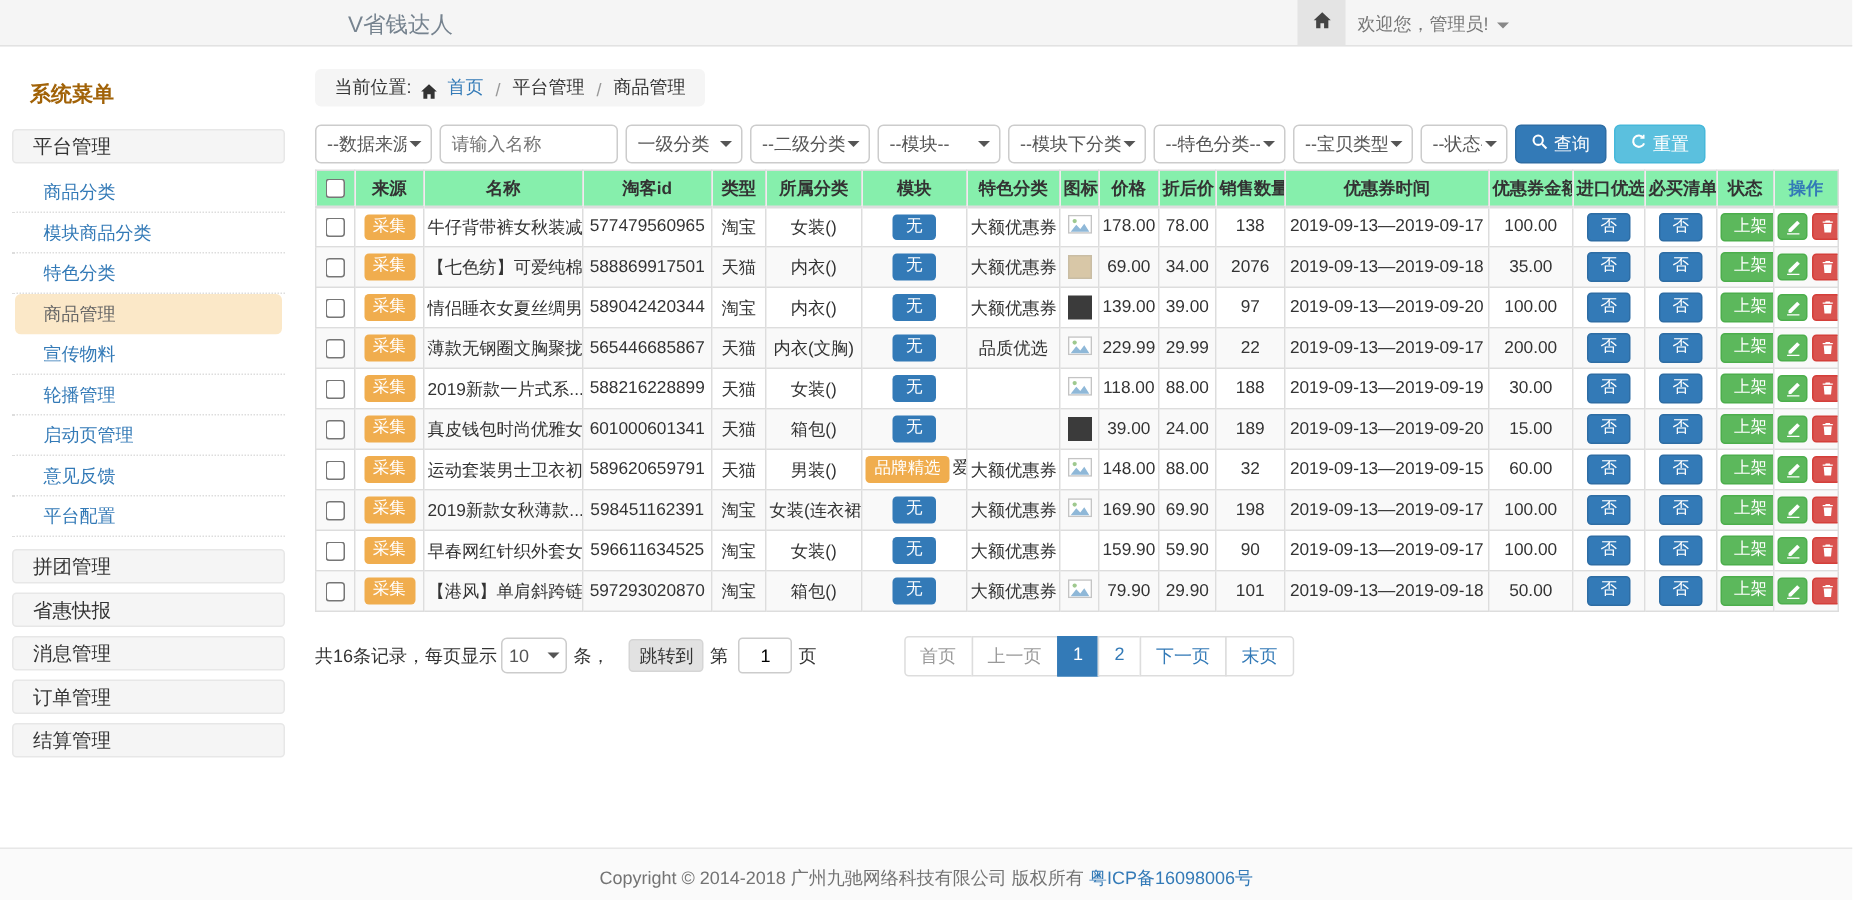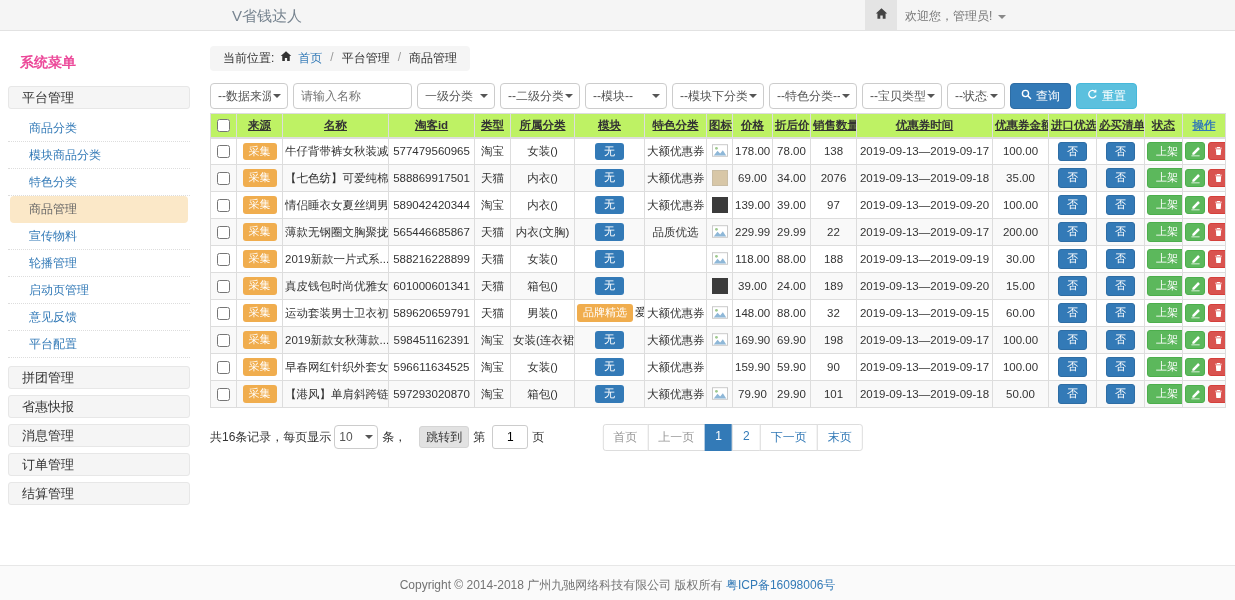--- a/index.html
+++ b/index.html
@@ -12,31 +12,31 @@
 
 .topbar{height:31px;background:#f5f5f5;border-bottom:1px solid #e2e2e2;position:relative;}
 .brand{position:absolute;left:232px;top:7px;font-size:15px;color:#76838f;}
 .home-box{position:absolute;left:865px;top:0;width:32px;height:30px;background:#e4e4e4;
   display:flex;align-items:center;justify-content:center;color:#444;cursor:pointer;}
 .welcome{position:absolute;left:905px;top:8px;color:#777;display:flex;align-items:center;gap:6px;cursor:pointer;}
 .caret{width:0;height:0;border-left:4px solid transparent;border-right:4px solid transparent;border-top:4px solid #888;}
 
 .layout{display:flex;align-items:flex-start;}
 .sidebar{width:182px;margin:14px 0 0 8px;flex:none;}
-.sidebar-title{color:#ec4899;font-weight:bold;font-size:14px;padding:9px 0 14px 12px;}
+.sidebar-title{color:#a16207;font-weight:bold;font-size:14px;padding:9px 0 14px 12px;}
 .group{height:23px;line-height:21px;background:#f5f5f5;border:1px solid #e7e7e7;border-radius:3px;
   margin-bottom:6px;padding-left:13px;font-size:13px;color:#333;cursor:pointer;}
 .submenu{margin:2px 0 8px;}
 .sub{height:27px;line-height:26px;padding-left:21px;color:var(--primary);
   border-bottom:1px dotted #ddd;font-size:12px;cursor:pointer;}
 .sub.active{background:var(--menu-active-bg);border-radius:4px;color:#666;
   border-bottom-color:transparent;margin:0 2px;padding-left:19px;}
 .main{flex:1;margin:15px 10px 0 20px;min-width:0;}
 
-.breadcrumb{display:inline-flex;align-items:flex-start;gap:6px;background:#f5f5f5;border-radius:4px;
+.breadcrumb{display:inline-flex;align-items:flex-end;gap:6px;background:#f5f5f5;border-radius:4px;
   padding:4px 13px;color:#333;}
 .breadcrumb .link{color:var(--primary);cursor:pointer;}
 .breadcrumb .sep{color:#999;padding:0 2px;}
 .breadcrumb .home-glyph{color:#333;display:inline-flex;}
 
 .filters{display:flex;gap:5px;margin-top:12px;align-items:center;}
 .ctrl{height:26px;border:1px solid #ccc;border-radius:4px;background:#fff;color:#555;
   font-size:12px;font-family:inherit;padding:0 7px;width:100%;}
 select.ctrl{appearance:none;-webkit-appearance:none;padding-right:16px;}
 .select-wrap{position:relative;display:inline-block;}
@@ -50,21 +50,21 @@
 .btn-info{background:var(--info);border-color:#46b8da;}
 .btn-success{background:var(--success);border-color:#4cae4c;}
 .btn-danger{background:var(--danger);border-color:#d43f3a;opacity:.65;}
 
 .toolbar{display:flex;justify-content:flex-end;gap:5px;margin-top:22px;}
 .toolbar .btn{height:24px;}
 
 table.grid{width:100%;border-collapse:collapse;table-layout:fixed;margin-top:4px;}
 .grid th,.grid td{border:1px solid #ddd;padding:2px 2px;text-align:center;overflow:hidden;
   white-space:nowrap;}
-.grid th{font-weight:bold;font-size:11.5px;border-bottom-width:2px;height:24px;background:#bef264;text-decoration:underline;}
+.grid th{font-weight:bold;font-size:11.5px;border-bottom-width:2px;height:24px;background:#86efac;}
 .grid td{height:27px;font-size:11.5px;}
 .grid tbody tr:nth-child(even){background:#f9f9f9;}
 .th-ops{color:var(--primary);}
 .cell-id,.cell-time{font-size:11px;}
 .badge{display:inline-block;border-radius:3px;color:#fff;font-size:11px;padding:2px 6px;line-height:1.2;}
 .badge-warning{background:var(--warning);}
 .badge-primary{background:var(--primary);padding:2px 9px;}
 .module-text{margin-left:2px;color:#333;}
 .btn-xs{display:inline-block;border-radius:3px;color:#fff;font-size:11px;padding:2px 8px;
   line-height:1.2;border:1px solid transparent;cursor:pointer;font-family:inherit;}

